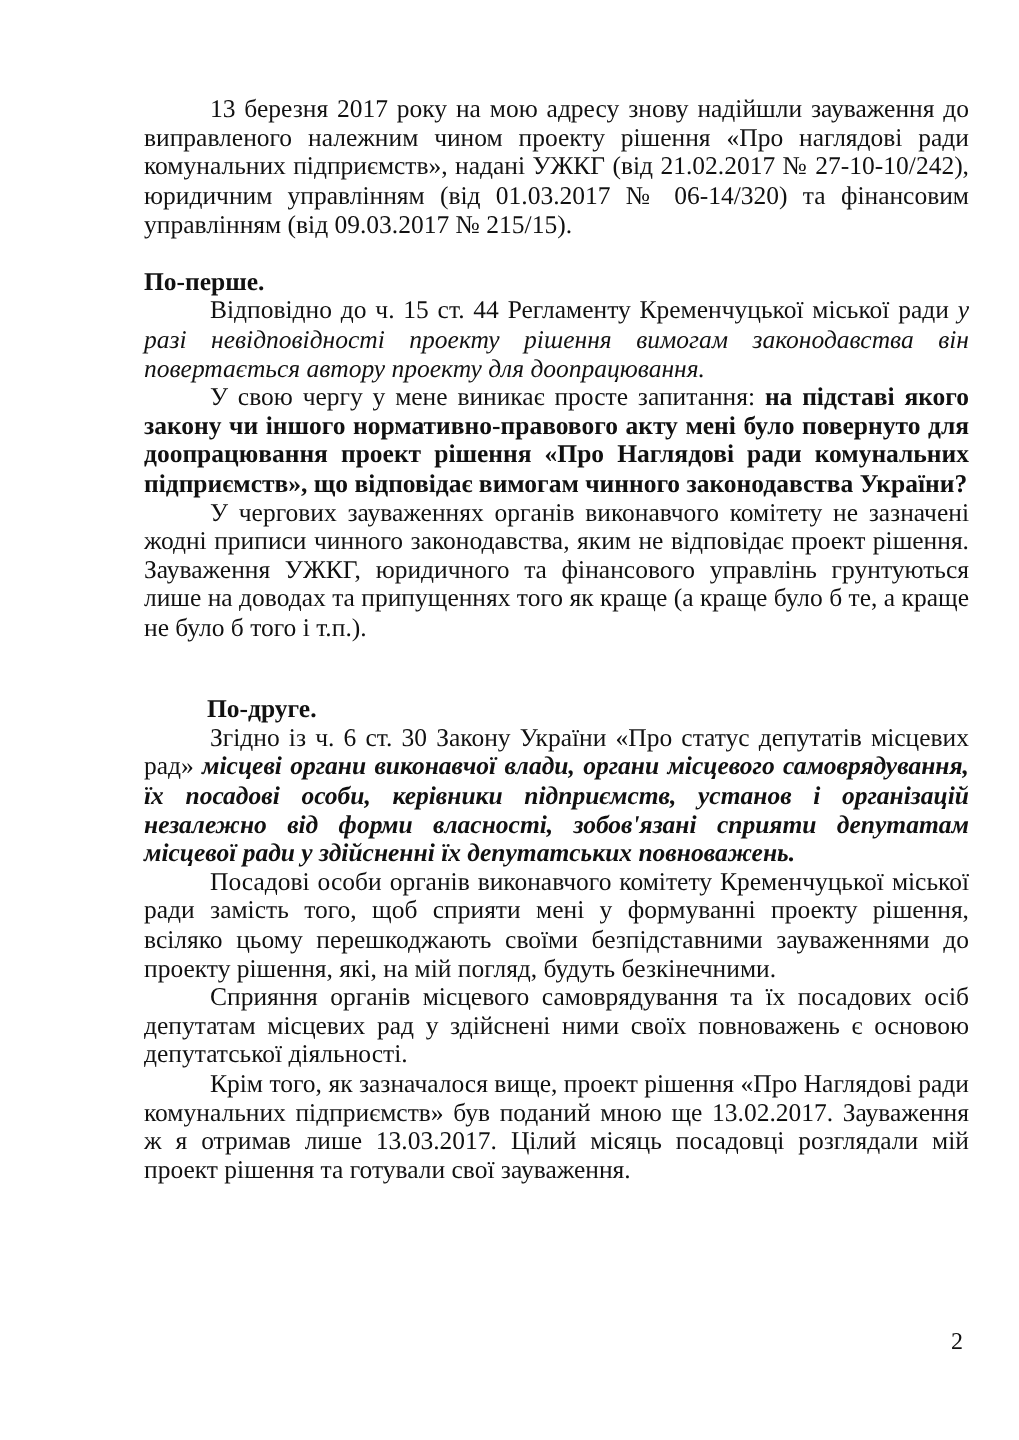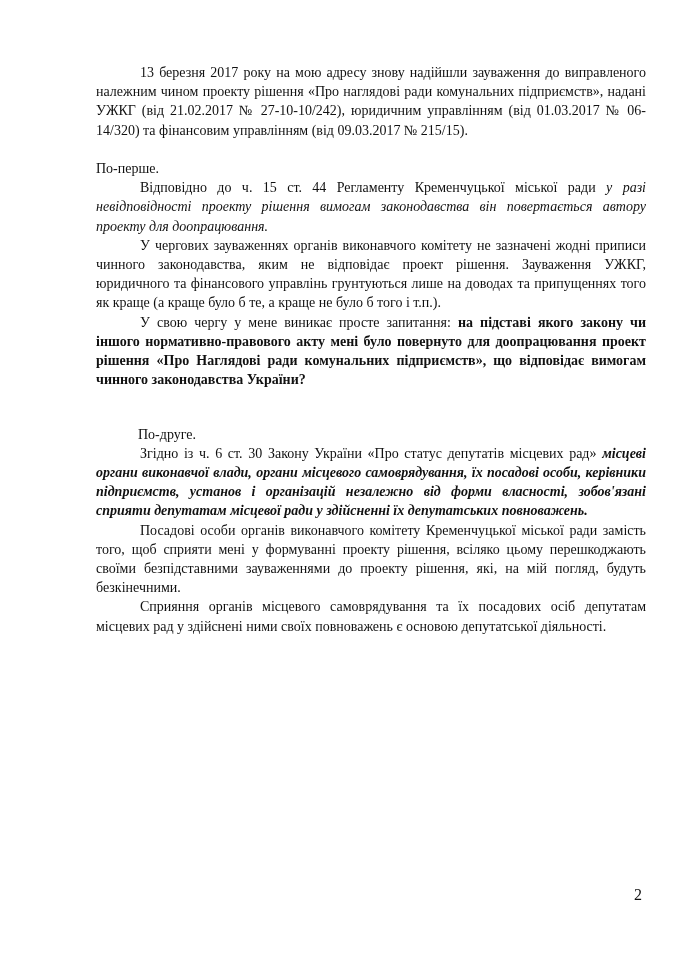--- a/index.html
+++ b/index.html
@@ -1,48 +1,49 @@
 <!DOCTYPE html>
 <html><head>
 <meta charset="utf-8">
 <style>
   html, body { margin: 0; padding: 0; background: #ffffff; }
   body { width: 679px; height: 960px; position: relative; overflow: hidden; }
   .page {
     position: absolute; left: 96px; top: 63px; width: 550px;
     font-family: "Liberation Serif", serif;
-    font-size: 14px; line-height: 19.2px; color: #111;
+    font-size: 17px; line-height: 19.2px; color: #111;
   }
   .p { margin: 0; text-align: justify; text-indent: 44px; }
   .p.lastleft { text-align-last: left; }
-  .heading { margin: 0; font-weight: normal; }
+  .heading { margin: 0; font-weight: bold; }
   .heading.indented { padding-left: 42px; margin-top: 16px; }
   .gap { height: 19.2px; }
   .b { font-weight: bold; }
   .i { font-style: italic; }
   .bi { font-weight: bold; font-style: italic; }
   .pagenum {
     position: absolute; left: 634px; top: 886px;
     font-family: "Liberation Serif", serif; font-size: 16px; color: #111;
   }
 </style>
 </head>
 <body>
 
 <div class="page">
   <p class="p lastleft">13 березня 2017 року на мою адресу знову надійшли зауваження до виправленого належним чином проекту рішення «Про наглядові ради комунальних підприємств», надані УЖКГ (від 21.02.2017 № 27-10-10/242), юридичним управлінням (від 01.03.2017 № 06-14/320) та фінансовим управлінням (від 09.03.2017 № 215/15).</p>
 
   <div class="gap"></div>
 
   <p class="heading">По-перше.</p>
   <p class="p lastleft"><span>Відповідно до ч. 15 ст. 44 Регламенту Кременчуцької міської ради </span><span class="i">у разі невідповідності проекту рішення вимогам законодавства він повертається автору проекту для доопрацювання.</span></p>
+  <p class="p lastleft"><span>У свою чергу у мене виникає просте запитання: </span><span class="b">на підставі якого закону чи іншого нормативно-правового акту мені було повернуто для доопрацювання проект рішення «Про Наглядові ради комунальних підприємств», що відповідає вимогам чинного законодавства України?</span></p>
   <p class="p lastleft">У чергових зауваженнях органів виконавчого комітету не зазначені жодні приписи чинного законодавства, яким не відповідає проект рішення. Зауваження УЖКГ, юридичного та фінансового управлінь грунтуються лише на доводах та припущеннях того як краще (а краще було б те, а краще не було б того і т.п.).</p>
-  <p class="p lastleft"><span>У свою чергу у мене виникає просте запитання: </span><span class="b">на підставі якого закону чи іншого нормативно-правового акту мені було повернуто для доопрацювання проект рішення «Про Наглядові ради комунальних підприємств», що відповідає вимогам чинного законодавства України?</span></p>
 
   <div class="gap"></div>
 
   <p class="heading indented">По-друге.</p>
   <p class="p lastleft"><span>Згідно із ч. 6 ст. 30 Закону України «Про статус депутатів місцевих рад» </span><span class="bi">місцеві органи виконавчої влади, органи місцевого самоврядування, їх посадові особи, керівники підприємств, установ і організацій незалежно від форми власності, зобов'язані сприяти депутатам місцевої ради у здійсненні їх депутатських повноважень.</span></p>
   <p class="p lastleft">Посадові особи органів виконавчого комітету Кременчуцької міської ради замість того, щоб сприяти мені у формуванні проекту рішення, всіляко цьому перешкоджають своїми безпідставними зауваженнями до проекту рішення, які, на мій погляд, будуть безкінечними.</p>
   <p class="p lastleft">Сприяння органів місцевого самоврядування та їх посадових осіб депутатам місцевих рад у здійснені ними своїх повноважень є основою депутатської діяльності.</p>
+  <p class="p lastleft">Крім того, як зазначалося вище, проект рішення «Про Наглядові ради комунальних підприємств» був поданий мною ще 13.02.2017. Зауваження ж я отримав лише 13.03.2017. Цілий місяць посадовці розглядали мій проект рішення та готували свої зауваження.</p>
 </div>
 
 <div class="pagenum">2</div>
 
 </body></html>

